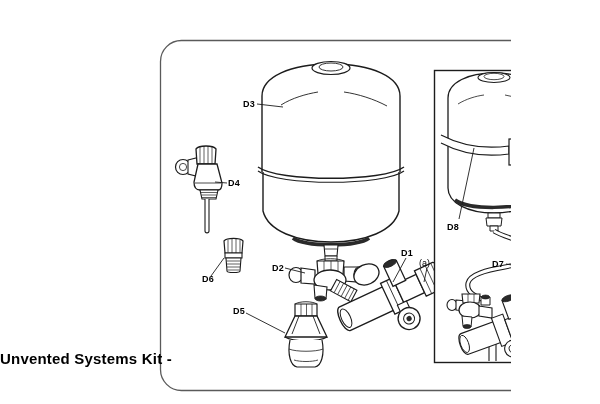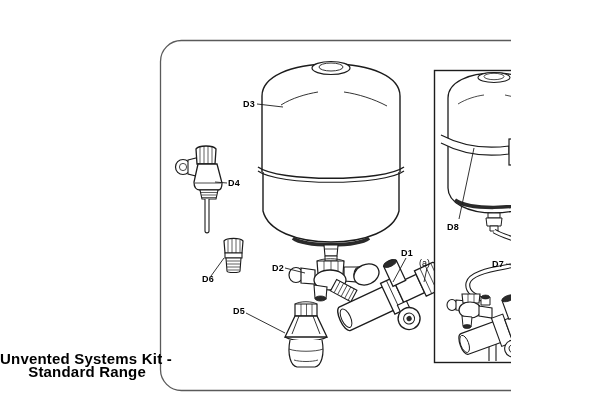--- a/index.html
+++ b/index.html
@@ -237,16 +237,15 @@
     <text class="part-label" x="272" y="271">D2</text>
     <text class="part-label" x="233" y="314">D5</text>
     <text class="part-label" x="401" y="256">D1</text>
     <text class="part-label-plain" x="419" y="266">(a)</text>
     <text class="part-label" x="447" y="230">D8</text>
     <text class="part-label" x="492" y="267">D7</text>
   </svg>
 
   <div class="caption">
     <div>Unvented Systems Kit -</div>
-    <div>Standard Range</div>
   </div>
 
 </div>
 
 </body></html>

